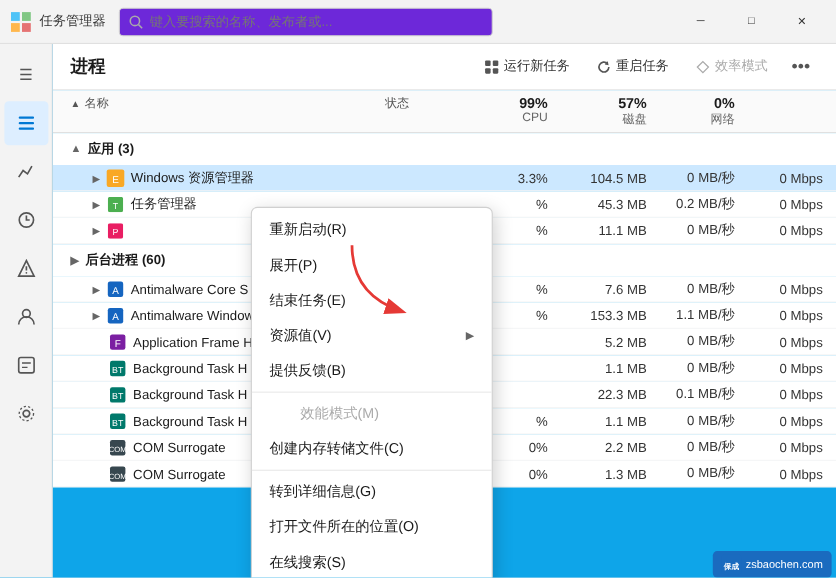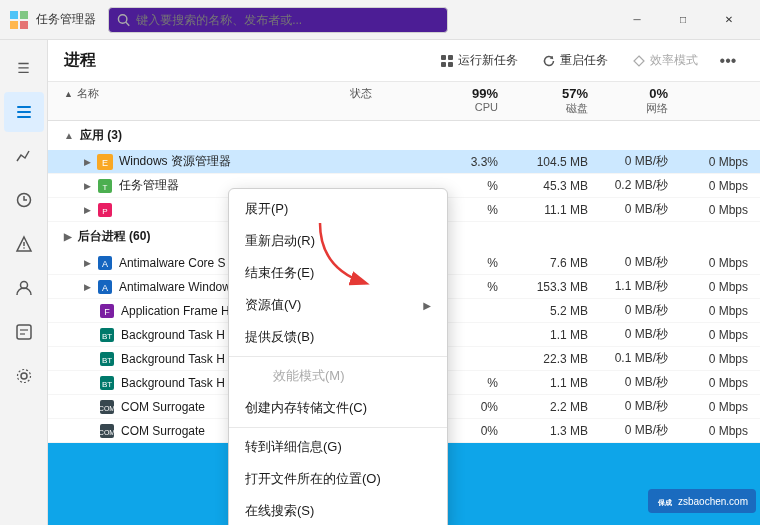--- a/index.html
+++ b/index.html
@@ -35,21 +35,21 @@
       color: #333;
       flex: 0 0 auto;
       margin-right: 12px;
     }
     .title-bar-search {
       flex: 1;
       max-width: 340px;
       height: 26px;
       display: flex;
       align-items: center;
-      background: #4c1d95;
+      background: #6d28d9;
       border: 1px solid #d0d0d0;
       border-radius: 4px;
       padding: 0 8px;
       gap: 6px;
     }
     .title-bar-search input {
       border: none;
       outline: none;
       font-size: 12px;
       color: #aaa;
@@ -292,21 +292,21 @@
       position: absolute;
       left: 310px;
       top: 218px;
       z-index: 200;
       pointer-events: none;
     }
 
     
     .watermark {
       position: absolute;
-      bottom: 12px;
+      bottom: 0;
       right: 4px;
       background: #1a6bbf;
       color: white;
       font-size: 10px;
       padding: 3px 8px;
       border-radius: 4px;
       z-index: 300;
       display: flex;
       align-items: center;
       gap: 4px;
@@ -653,24 +653,24 @@
         <div class="row-val">0 MB/秒</div>
         <div class="row-val">0 Mbps</div>
       </div>
 
     </div>
   </div>
 </div>
 
 <div class="context-menu">
   <div class="ctx-item">
+    <span>重新启动(R)</span>
+  </div>
+  <div class="ctx-item">
     <span>展开(P)</span>
-  </div>
-  <div class="ctx-item">
-    <span>重新启动(R)</span>
   </div>
   <div class="ctx-item">
     <span>结束任务(E)</span>
   </div>
   <div class="ctx-item">
     <span>资源值(V)</span>
     <span class="ctx-arrow">▶</span>
   </div>
   <div class="ctx-item">
     <span>提供反馈(B)</span>

